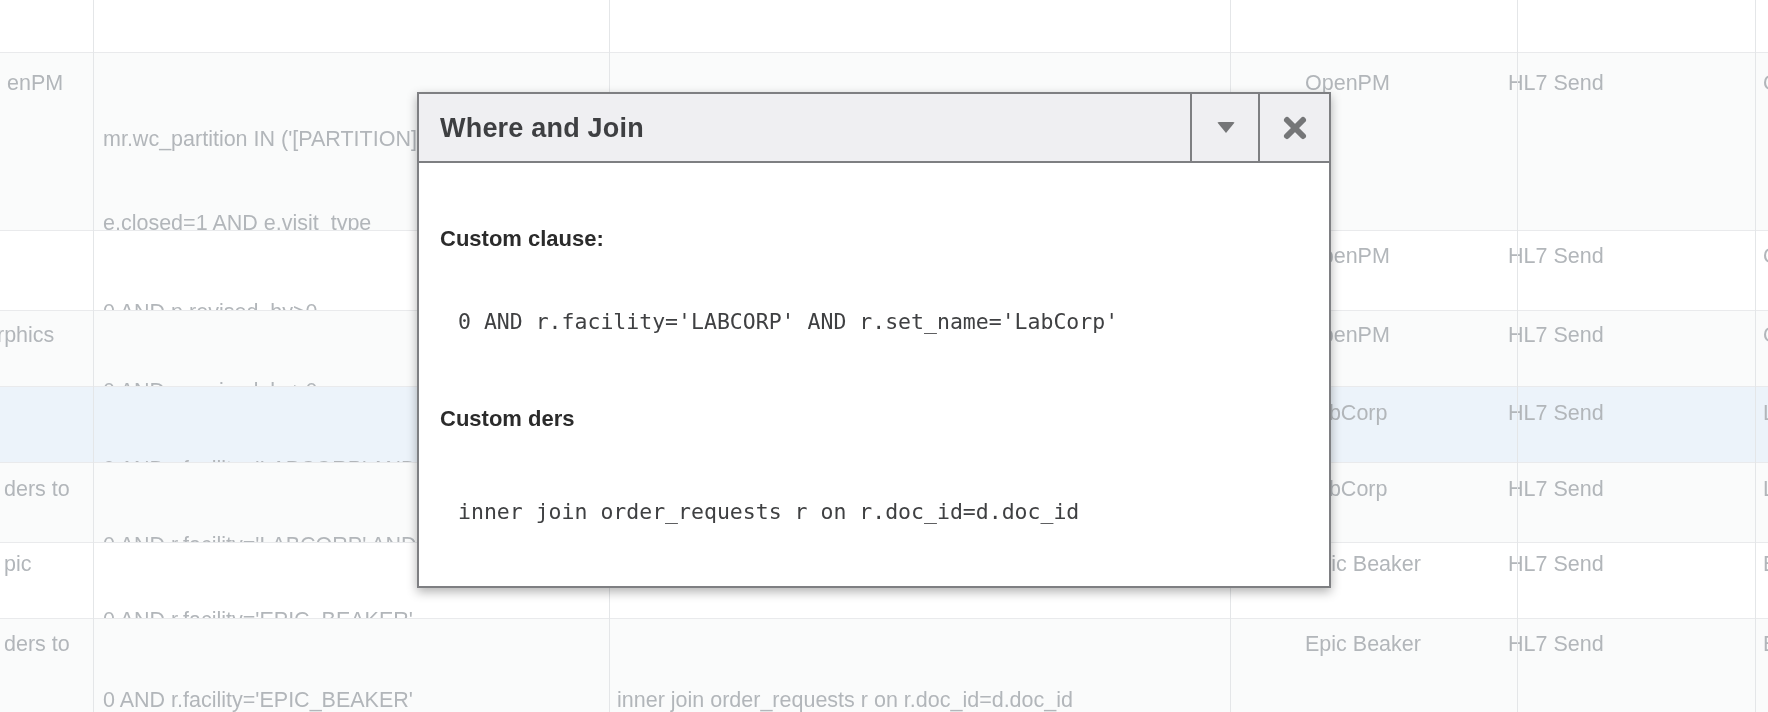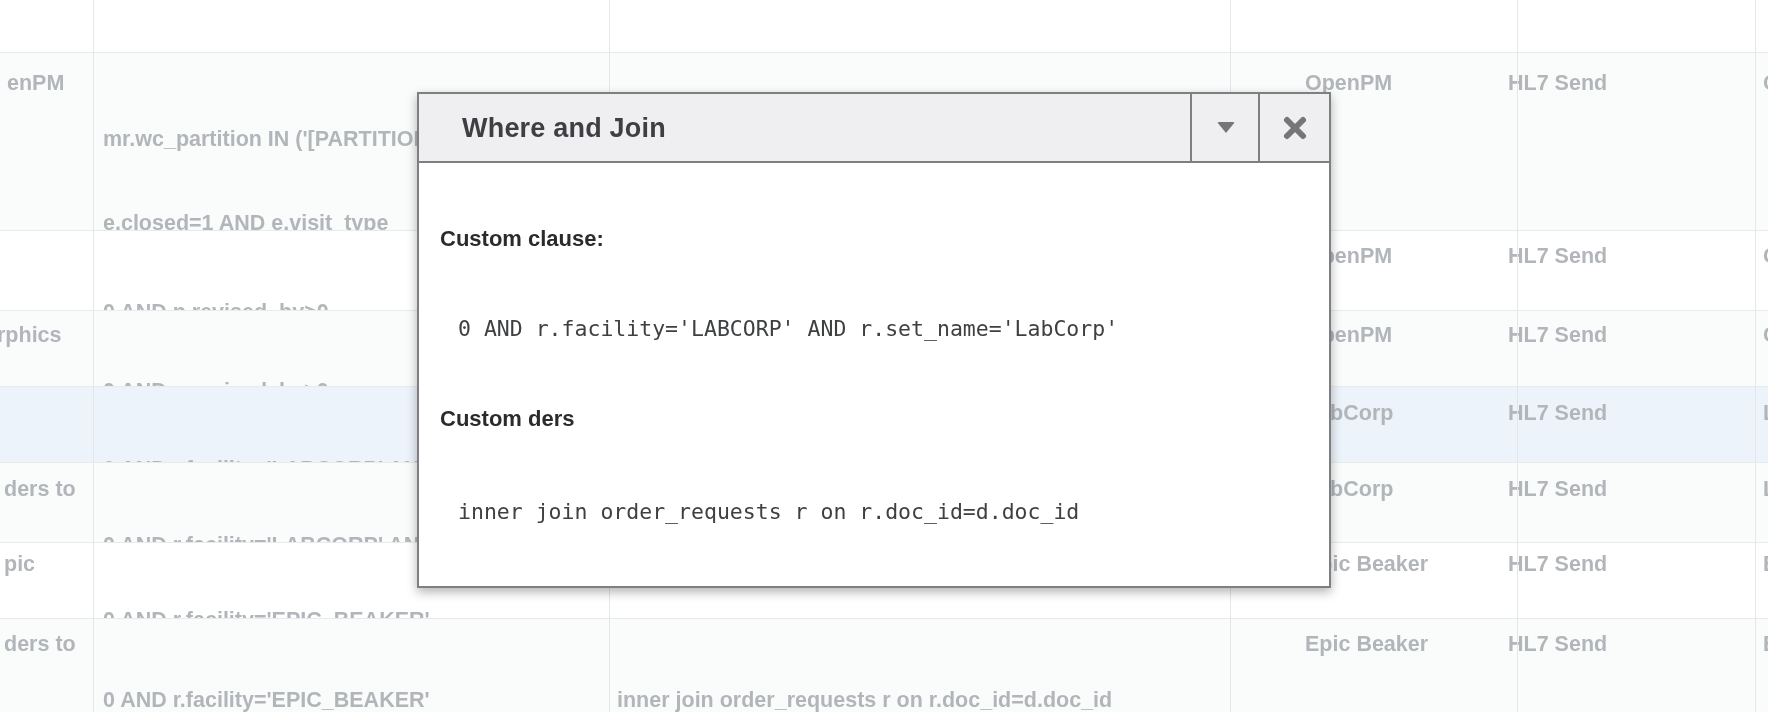--- a/index.html
+++ b/index.html
@@ -15,21 +15,21 @@
     --code:#3f4042;
     --title:#3e3f42;
   }
   html,body{margin:0;padding:0;background:#fff;}
   body{
     width:1768px;height:712px;position:relative;overflow:hidden;
     font-family:"Liberation Sans",sans-serif;
   }
   
   .table{position:absolute;inset:0;}
-  .row{position:absolute;left:0;width:1768px;box-sizing:border-box;border-top:1px solid var(--row-border);font-weight:bold;}
+  .row{position:absolute;left:0;width:1768px;box-sizing:border-box;border-top:1px solid var(--row-border);}
   .row.first{border-top:none;}
   .row.white{background:#fff;}
   .row.stripe{background:var(--stripe);}
   .row.selected{background:var(--selected);}
   .cell{
     position:absolute;top:var(--pt);
     font-size:21.5px;line-height:28px;color:var(--table-text);
     white-space:pre;
   }
   .c1{left:4px;}
@@ -45,21 +45,21 @@
     background:#fff;border:2px solid var(--chrome-border);box-sizing:border-box;
     box-shadow:0 4px 10px rgba(0,0,0,.30);z-index:10;
   }
   .titlebar{
     position:absolute;left:0;top:0;right:0;height:67px;
     background:var(--chrome);border-bottom:2px solid var(--chrome-border);
     box-sizing:content-box;
   }
   .titlebar .title{
     position:absolute;left:21px;top:50%;transform:translateY(-50%);
-    font-size:27px;font-weight:bold;color:var(--title);letter-spacing:.2px;white-space:pre;margin-left:22px;
+    font-size:27px;font-weight:bold;color:var(--title);letter-spacing:.2px;white-space:pre;
   }
   .bar-btn{
     position:absolute;top:0;height:67px;border-left:2px solid var(--chrome-border);
     display:flex;align-items:center;justify-content:center;background:var(--chrome);cursor:pointer;
   }
   .btn-min{right:69px;width:68px;}
   .btn-close{right:0;width:69px;}
   .tri-down{
     width:0;height:0;border-left:9px solid transparent;border-right:9px solid transparent;
     border-top:11px solid var(--glyph);border-radius:2px;
@@ -67,21 +67,21 @@
   .body-label{
     position:absolute;left:21px;
     font-size:22px;font-weight:bold;color:var(--label);line-height:28px;white-space:pre;
   }
   .body-code{
     position:absolute;left:39px;
     font-family:"DejaVu Sans Mono",monospace;font-size:21.5px;color:var(--code);
     line-height:28px;white-space:pre;
   }
   .lbl-where{top:131px;}
-  .code-where{top:221px;}
+  .code-where{top:214px;}
   .lbl-join{top:311px;}
   .code-join{top:404px;}
 </style>
 </head>
 <body>
 
 <div class="table">
 
   <div class="row white first" style="top:0;height:52px;--pt:-3px;">
     <div class="cell c2">

